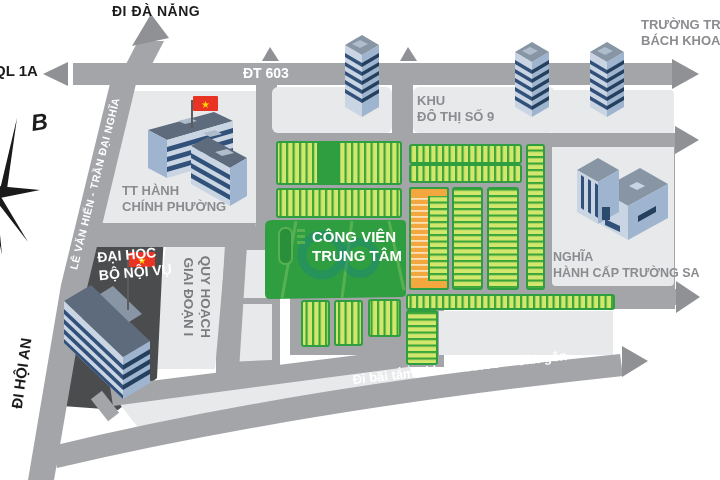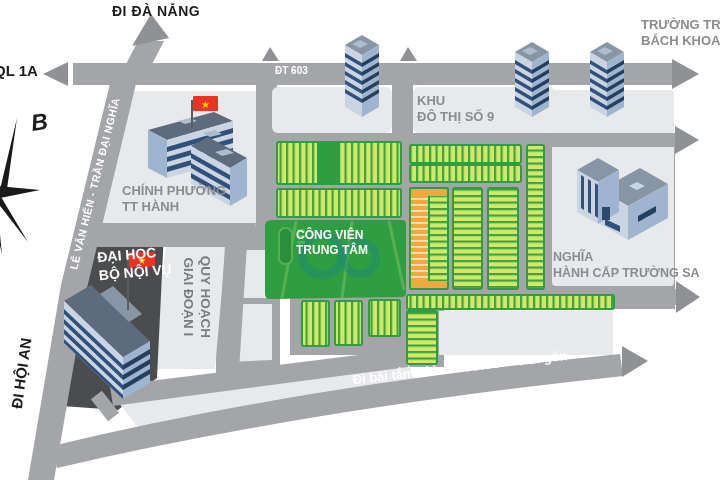--- a/index.html
+++ b/index.html
@@ -238,39 +238,39 @@
     <polygon points="-2,186 40,190 0,198"></polygon>
     <polygon points="-2,192 28,242 -6,198"></polygon>
     <polygon points="-4,194 2,255 -10,196"></polygon>
   </g>
 </svg>
 
 <div class="lbl black-lbl" style="left:112px;top:3px;font-size:14px;letter-spacing:.5px;">ĐI ĐÀ NẴNG</div>
 
 <div class="lbl black-lbl" style="left:-6px;top:62px;font-size:15px;">QL 1A</div>
 
-<div class="lbl white-lbl" style="left:243px;top:65px;font-size:10px;margin-left:32px;">ĐT 603</div>
+<div class="lbl white-lbl" style="left:243px;top:65px;font-size:14px;">ĐT 603</div>
 
 
 <div class="lbl gray-lbl" style="left:417px;top:93px;">
   <div>KHU</div>
   <div>ĐÔ THỊ SỐ 9</div>
 </div>
 
 <div class="lbl gray-lbl" style="left:641px;top:17px;">
   <div>TRƯỜNG TRUNG</div>
   <div>BÁCH KHOA</div>
 </div>
 
 <div class="lbl gray-lbl" style="left:122px;top:183px;">
+  <div>TT HÀNH</div>
   <div>CHÍNH PHƯỜNG</div>
-  <div>TT HÀNH</div>
-</div>
-
-<div class="lbl white-lbl" style="left:296px;top:228px;font-size:12px;">
+</div>
+
+<div class="lbl white-lbl" style="left:312px;top:228px;font-size:15px;">
   <div>CÔNG VIÊN</div>
   <div>TRUNG TÂM</div>
 </div>
 
 <div class="lbl gray-lbl" style="left:553px;top:250px;font-size:12.5px;">
   <div>NGHĨA</div>
   <div>HÀNH CẤP TRƯỜNG SA</div>
 </div>
 
 <div class="lbl white-lbl" style="left:98px;top:246px;font-size:14px;transform:rotate(-5deg);">

